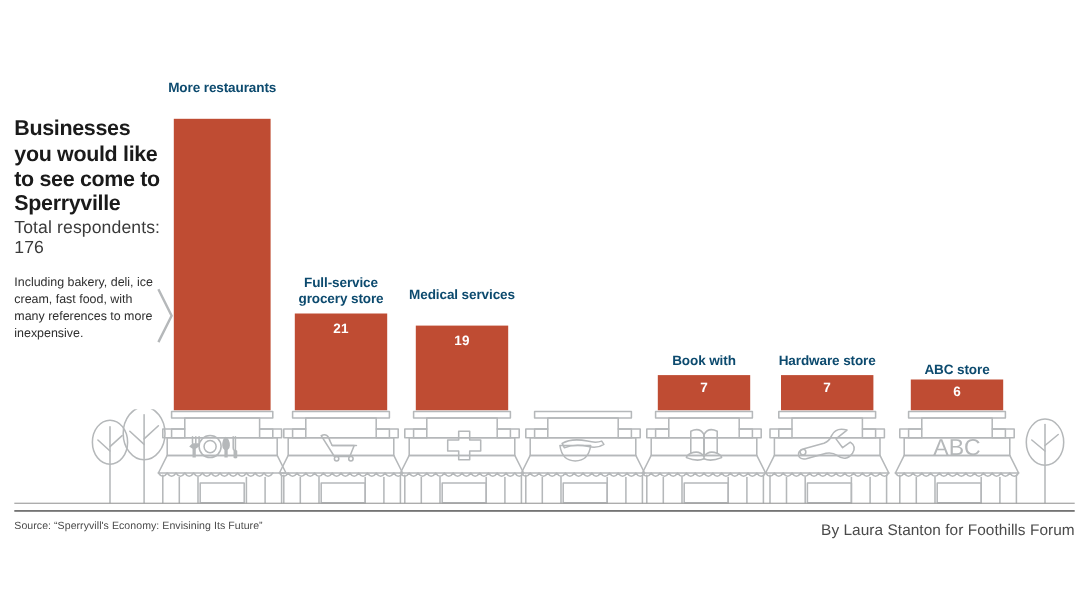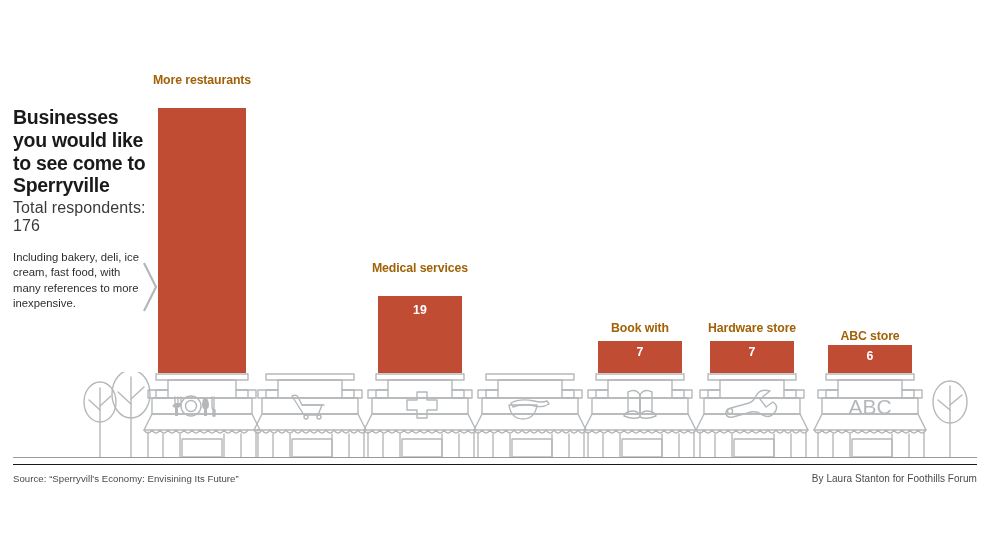--- a/index.html
+++ b/index.html
@@ -62,21 +62,21 @@
     position:absolute;
     background:#bf4c33;
     left:0;
   }
   .bar-label{
     position:absolute;
     text-align:center;
     font-size:12.3px;
     font-weight:bold;
     line-height:1.15;
-    color:#a16207;
+    color:#0c4a6e;
     letter-spacing:-0.1px;
   }
   .bar-value{
     position:absolute;
     left:0;
     text-align:center;
     color:#ffffff;
     font-weight:bold;
     font-size:12.3px;
     line-height:1.2;
@@ -111,21 +111,21 @@
   .source{
     position:absolute;
     left:13px; top:473px;
     font-size:9.6px;
     color:#4a4a4a;
     letter-spacing:0.05px;
   }
   .credit{
     position:absolute;
     right:13px; top:473px;
-    font-size:10px;
+    font-size:14px;
     color:#4a4a4a;
     letter-spacing:0.05px;
   }
 </style>
 </head>
 <body>
 
 <div id="stage">
 
   <div class="title">Businesses you would like to see come to Sperryville</div>
@@ -136,20 +136,27 @@
     <polyline points="2,2 14,26 2,50" fill="none" stroke="#b5b8ba" stroke-width="2.2"></polyline>
   </svg>
 
   <div class="chart">
 
     <div class="bar-group" style="left:158px;top:0;width:88px;height:373px;">
       <div class="bar-label" style="left:-12px;width:112px;top:73px;">More restaurants</div>
       <div class="bar" style="top:108px;height:265px;width:88px;"></div>
     </div>
 
+    <div class="bar-group" style="left:268px;top:0;width:84px;height:373px;">
+      <div class="bar-label" style="left:-12px;width:108px;top:250px;">Full-service grocery store</div>
+      <div class="bar" style="top:285px;height:88px;width:84px;"></div>
+      <div class="bar-value" style="top:292px;width:84px;">
+        <span>21</span>
+      </div>
+    </div>
 
     <div class="bar-group" style="left:378px;top:0;width:84px;height:373px;">
       <div class="bar-label" style="left:-10px;width:104px;top:261px;">Medical services</div>
       <div class="bar" style="top:296px;height:77px;width:84px;"></div>
       <div class="bar-value" style="top:303px;width:84px;">
         <span>19</span>
       </div>
     </div>
 
 

